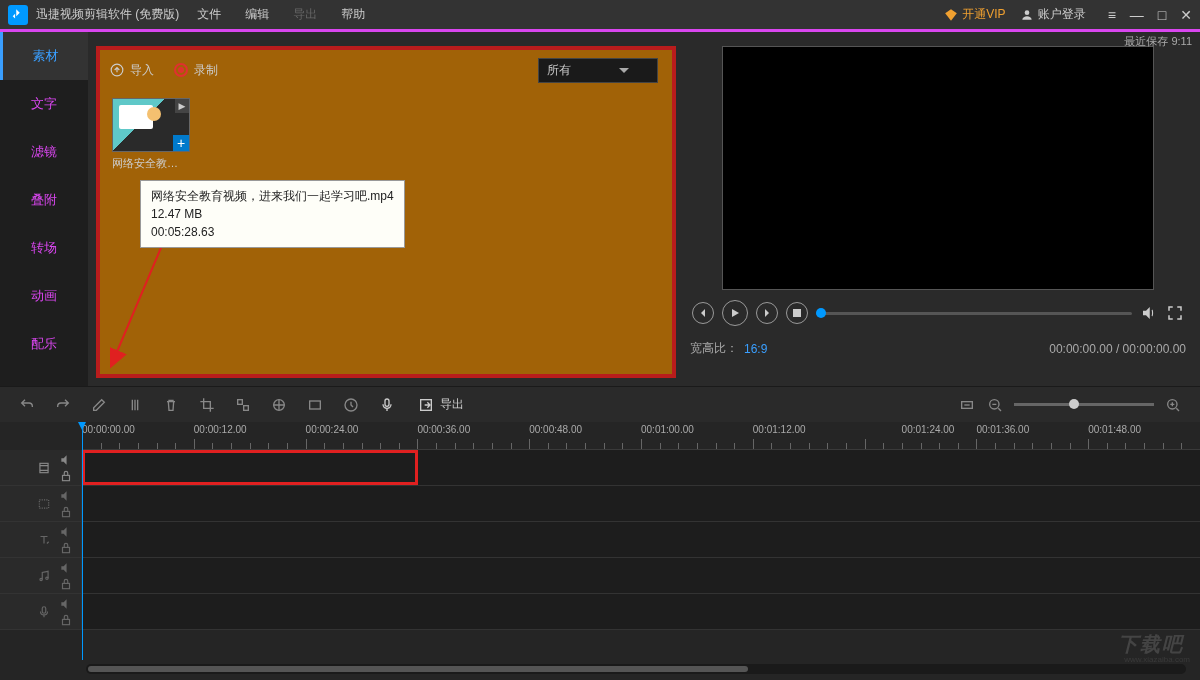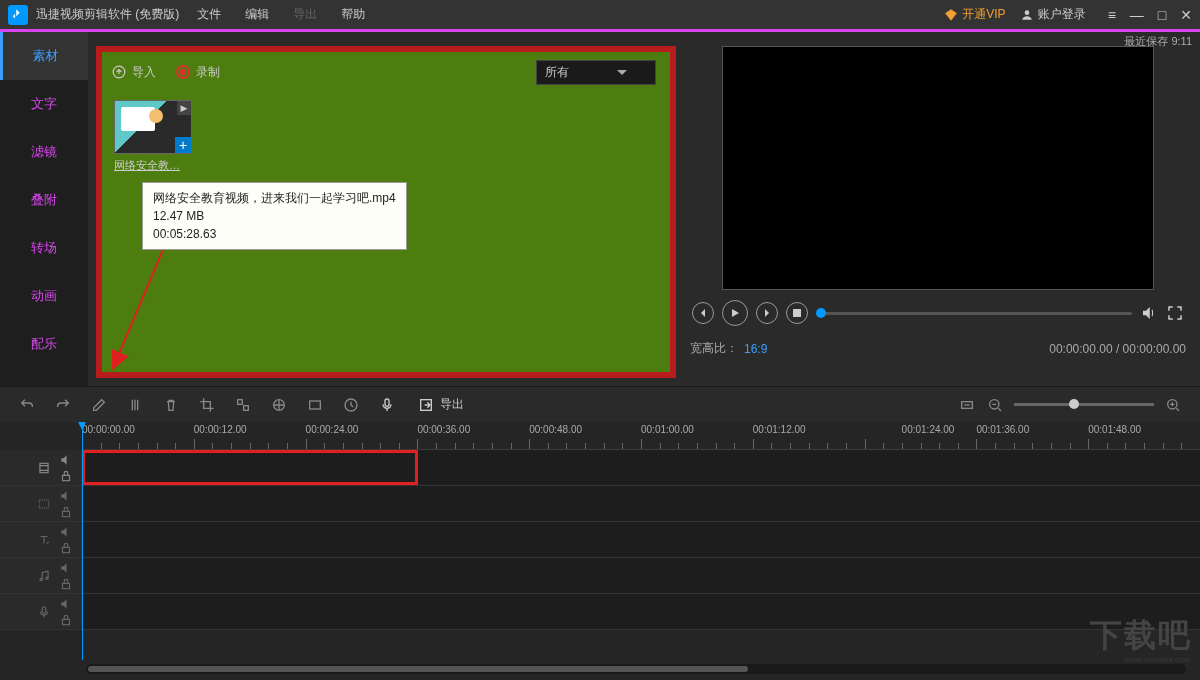--- a/index.html
+++ b/index.html
@@ -13,35 +13,35 @@
 .titlebar-right { margin-left: auto; display: flex; align-items: center; gap: 14px; }
 .vip-btn { color: #f0a030; display: flex; align-items: center; gap: 4px; cursor: pointer; }
 .login-btn { color: #ccc; display: flex; align-items: center; gap: 4px; cursor: pointer; }
 .window-controls { display: flex; gap: 14px; margin-left: 8px; }
 .window-btn { color: #ccc; cursor: pointer; font-size: 14px; }
 .saved-label { position: absolute; right: 8px; top: 34px; font-size: 11px; color: #aaa; }
 .main-area { display: flex; height: 354px; }
 .left-tabs { width: 88px; background: #1e1e1e; display: flex; flex-direction: column; }
 .left-tab { height: 48px; display: flex; align-items: center; justify-content: center; color: #d946ef; font-size: 13px; cursor: pointer; }
 .left-tab.active { background: #333; color: #3a9fff; border-left: 3px solid #3a9fff; }
-.media-panel { flex: 0 0 580px; background: #4d7c0f; border: 6px solid #b91c1c; margin: 14px 0 8px 8px; position: relative; }
+.media-panel { flex: 0 0 580px; background: #a16207; border: 4px solid #b91c1c; margin: 14px 0 8px 8px; position: relative; }
 .media-toolbar { height: 40px; display: flex; align-items: center; padding: 0 14px 0 10px; }
 .tb-btn { display: flex; align-items: center; gap: 6px; color: #ccc; cursor: pointer; margin-right: 20px; font-size: 12px; }
 .record-dot { width: 14px; height: 14px; border: 2px solid #e03030; border-radius: 50%; position: relative; }
 .record-dot::after { content: ''; position: absolute; width: 6px; height: 6px; background: #e03030; border-radius: 50%; top: 2px; left: 2px; }
 .filter-select { margin-left: auto; background: #1a1a1a; color: #ccc; border: 1px solid #444; padding: 3px 28px 3px 8px; position: relative; cursor: pointer; width: 120px; display: flex; align-items: center; justify-content: space-between;}
 .chevron-d { width: 0; height: 0; border-left: 5px solid transparent; border-right: 5px solid transparent; border-top: 5px solid #aaa; }
 .media-items { padding: 8px 12px; display: flex; flex-wrap: wrap; gap: 12px; }
 .media-item { width: 78px; }
 .thumb { width: 78px; height: 54px; background: linear-gradient(135deg, #5fc8c8 0%, #5fc8c8 40%, #2a2a2a 40%, #2a2a2a 100%); border: 1px solid #666; position: relative; cursor: pointer; }
 .thumb::before { content:''; position:absolute; top:6px; left:6px; width:34px; height:24px; background:#fff; border-radius:2px;}
 .thumb::after { content:''; position:absolute; top:8px; left:34px; width:14px; height:14px; background:#f4c070; border-radius:50%;}
 .thumb-add { position: absolute; right: 0; bottom: 0; width: 16px; height: 16px; background: #007acc; color: #fff; display: flex; align-items: center; justify-content: center; font-size: 14px; }
 .thumb-corner { position: absolute; right: 0; top: 0; width: 14px; height: 14px; background: #444; color:#ccc; display:flex; align-items:center; justify-content:center; font-size:9px;}
-.media-label { color: #ccc; font-size: 11px; margin-top: 4px; white-space: nowrap; overflow: hidden; text-overflow: ellipsis; text-decoration: underline; }
+.media-label { color: #ccc; font-size: 11px; margin-top: 4px; white-space: nowrap; overflow: hidden; text-overflow: ellipsis; }
 .tooltip { position: absolute; top: 130px; left: 40px; background: #fefef8; color: #222; padding: 6px 10px; font-size: 12px; line-height: 1.5; z-index: 10; border: 1px solid #999; white-space: nowrap;}
 .arrow { position: absolute; top: 128px; left: 10px; z-index: 5; }
 .preview-panel { flex: 1; padding: 14px 14px 8px 14px; display: flex; flex-direction: column; }
 .preview-video { background: #000; width: 432px; height: 244px; margin: 0 auto; border: 1px solid #555;}
 .player-controls { display: flex; align-items: center; gap: 8px; margin-top: 10px; padding: 0 2px;}
 .pc-btn { width: 22px; height: 22px; border: 1.5px solid #999; border-radius: 50%; display: flex; align-items: center; justify-content: center; cursor: pointer; color: #ccc;}
 .pc-btn.play { width: 26px; height: 26px; }
 .progress { flex: 1; height: 3px; background: #555; position: relative; border-radius: 2px; }
 .progress-knob { position: absolute; left: 0; top: -4px; width: 10px; height: 10px; background: #0099ff; border-radius: 50%; }
 .preview-footer { display: flex; align-items: center; margin-top: 14px; font-size: 12px;}
@@ -63,21 +63,21 @@
 .playhead { position: absolute; left: 82px; top: 0; bottom: 20px; width: 1px; background: #0099ff; z-index: 3;}
 .playhead::before { content:''; position:absolute; top:0; left:-4px; width:0; height:0; border-left:4px solid transparent; border-right:4px solid transparent; border-top:8px solid #0099ff;}
 .track { height: 36px; border-bottom: 1px solid #333; display: flex; }
 .track-head { width: 82px; display: flex; align-items: center; justify-content: flex-end; gap: 8px; padding-right: 8px; color: #666; border-right: 1px solid #333; background: #2a2a2a;}
 .track-head svg { width: 14px; height: 14px; }
 .track-mini { display:flex; flex-direction:column; gap:2px;}
 .track-body { flex: 1; background: #1d1d1d; position: relative;}
 .highlight-box { position: absolute; left: 82px; top: 28px; width: 336px; height: 35px; border: 3px solid #e02020; z-index: 2;}
 .hscroll { position: absolute; left: 86px; right: 14px; bottom: 6px; height: 10px; background: #1a1a1a; border-radius: 5px;}
 .hscroll-thumb { position: absolute; left: 2px; top: 2px; width: 60%; height: 6px; background: #555; border-radius: 3px;}
-.watermark { position: absolute; right: 8px; bottom: 22px; color: #444; font-size: 32px; font-weight: bold; letter-spacing: 2px;}
+.watermark { position: absolute; right: 16px; bottom: 22px; color: #444; font-size: 20px; font-weight: bold; letter-spacing: 2px; font-style: italic;}
 .watermark-sub { position: absolute; right: 10px; bottom: 16px; color: #3a3a3a; font-size: 8px;}
 </style>
 </head>
 <body>
 
 <div class="titlebar">
   <div class="app-icon">
     <svg viewBox="0 0 24 24" fill="#fff">
         <path d="M9 2l6 6-6 6V2zm-2 8l-4 4 4 4v-8z"></path>
       </svg>

